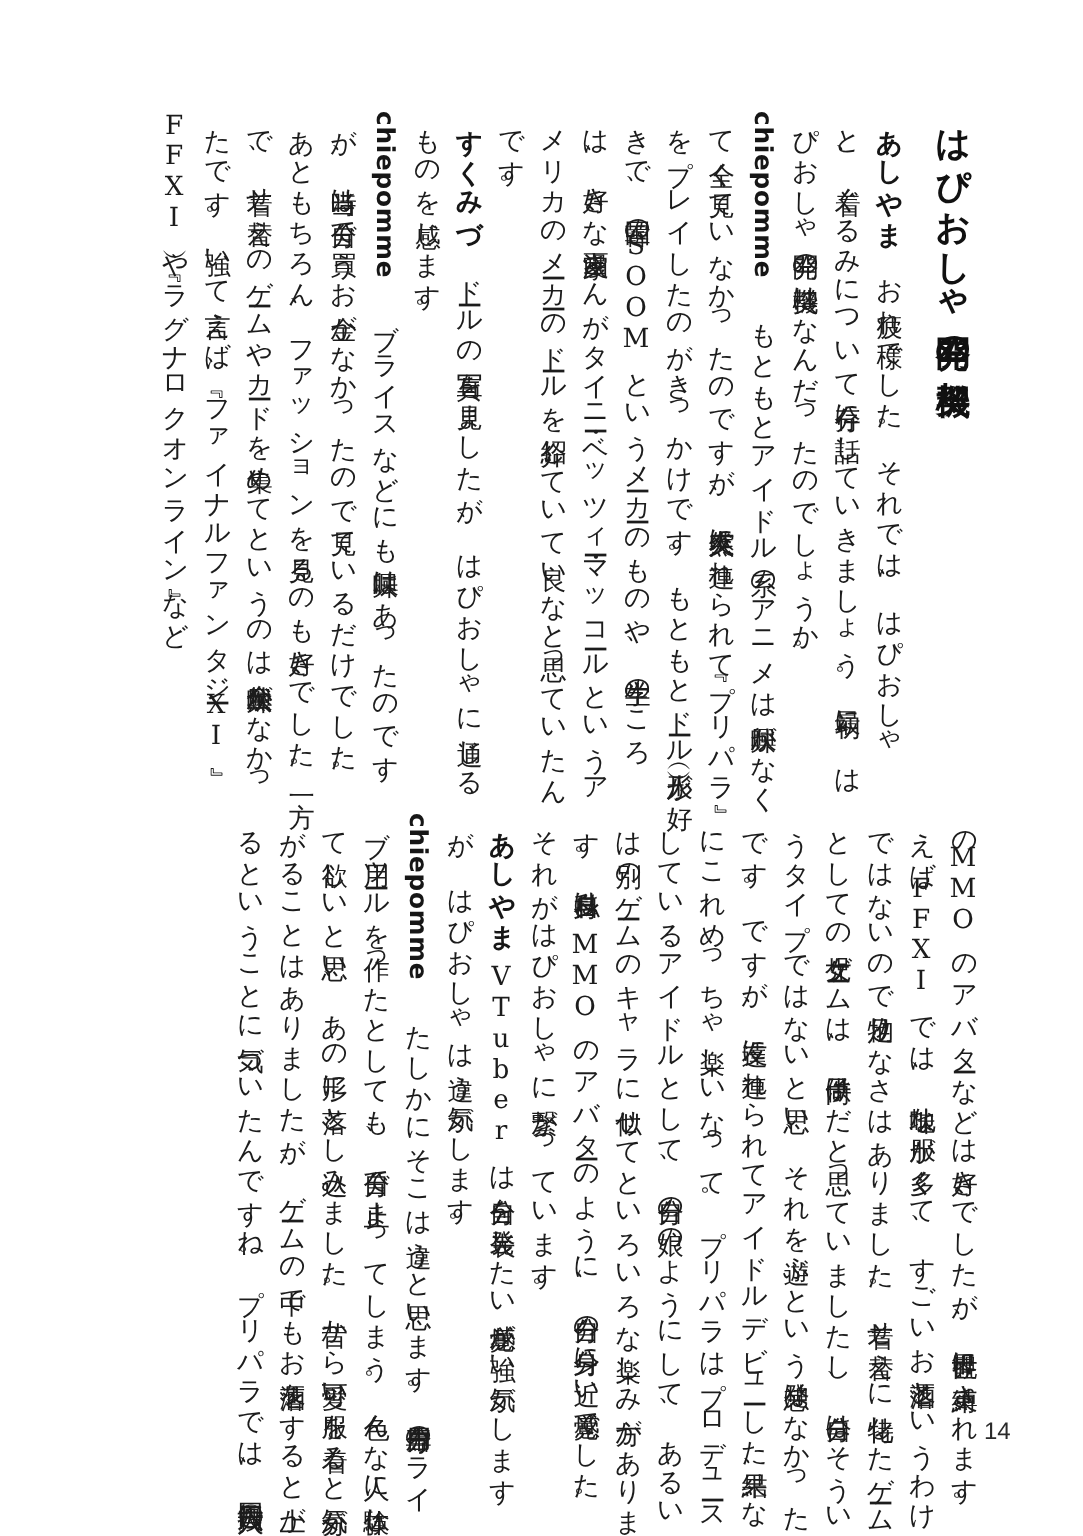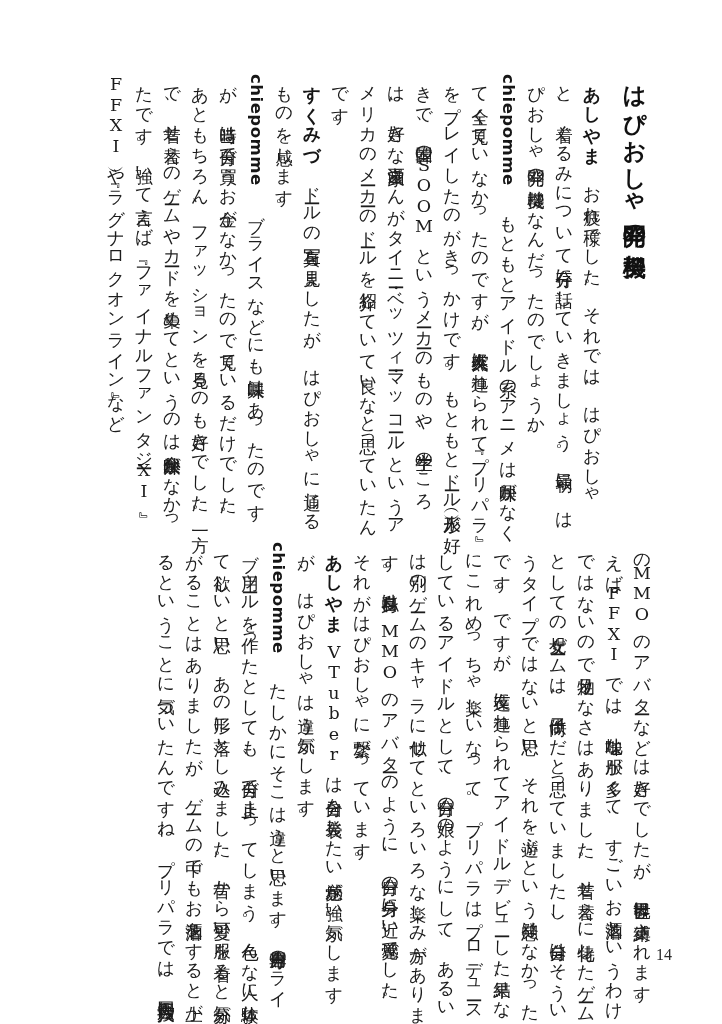--- a/index.html
+++ b/index.html
@@ -66,21 +66,21 @@
     color: #161616;
   }
   .seg-upright {
     text-orientation: upright;
   }
   .page-number {
     position: absolute;
     left: 656px;
     top: 946px;
     writing-mode: horizontal-tb;
-    font-family: Liberation Serif, serif;
+    font-family: Liberation Sans, sans-serif;
     font-size: 16px;
     color: #2a2a2a;
   }
 </style>
 </head>
 <body>
 
 <div class="page">
 
   <div class="vblock upper-block">

